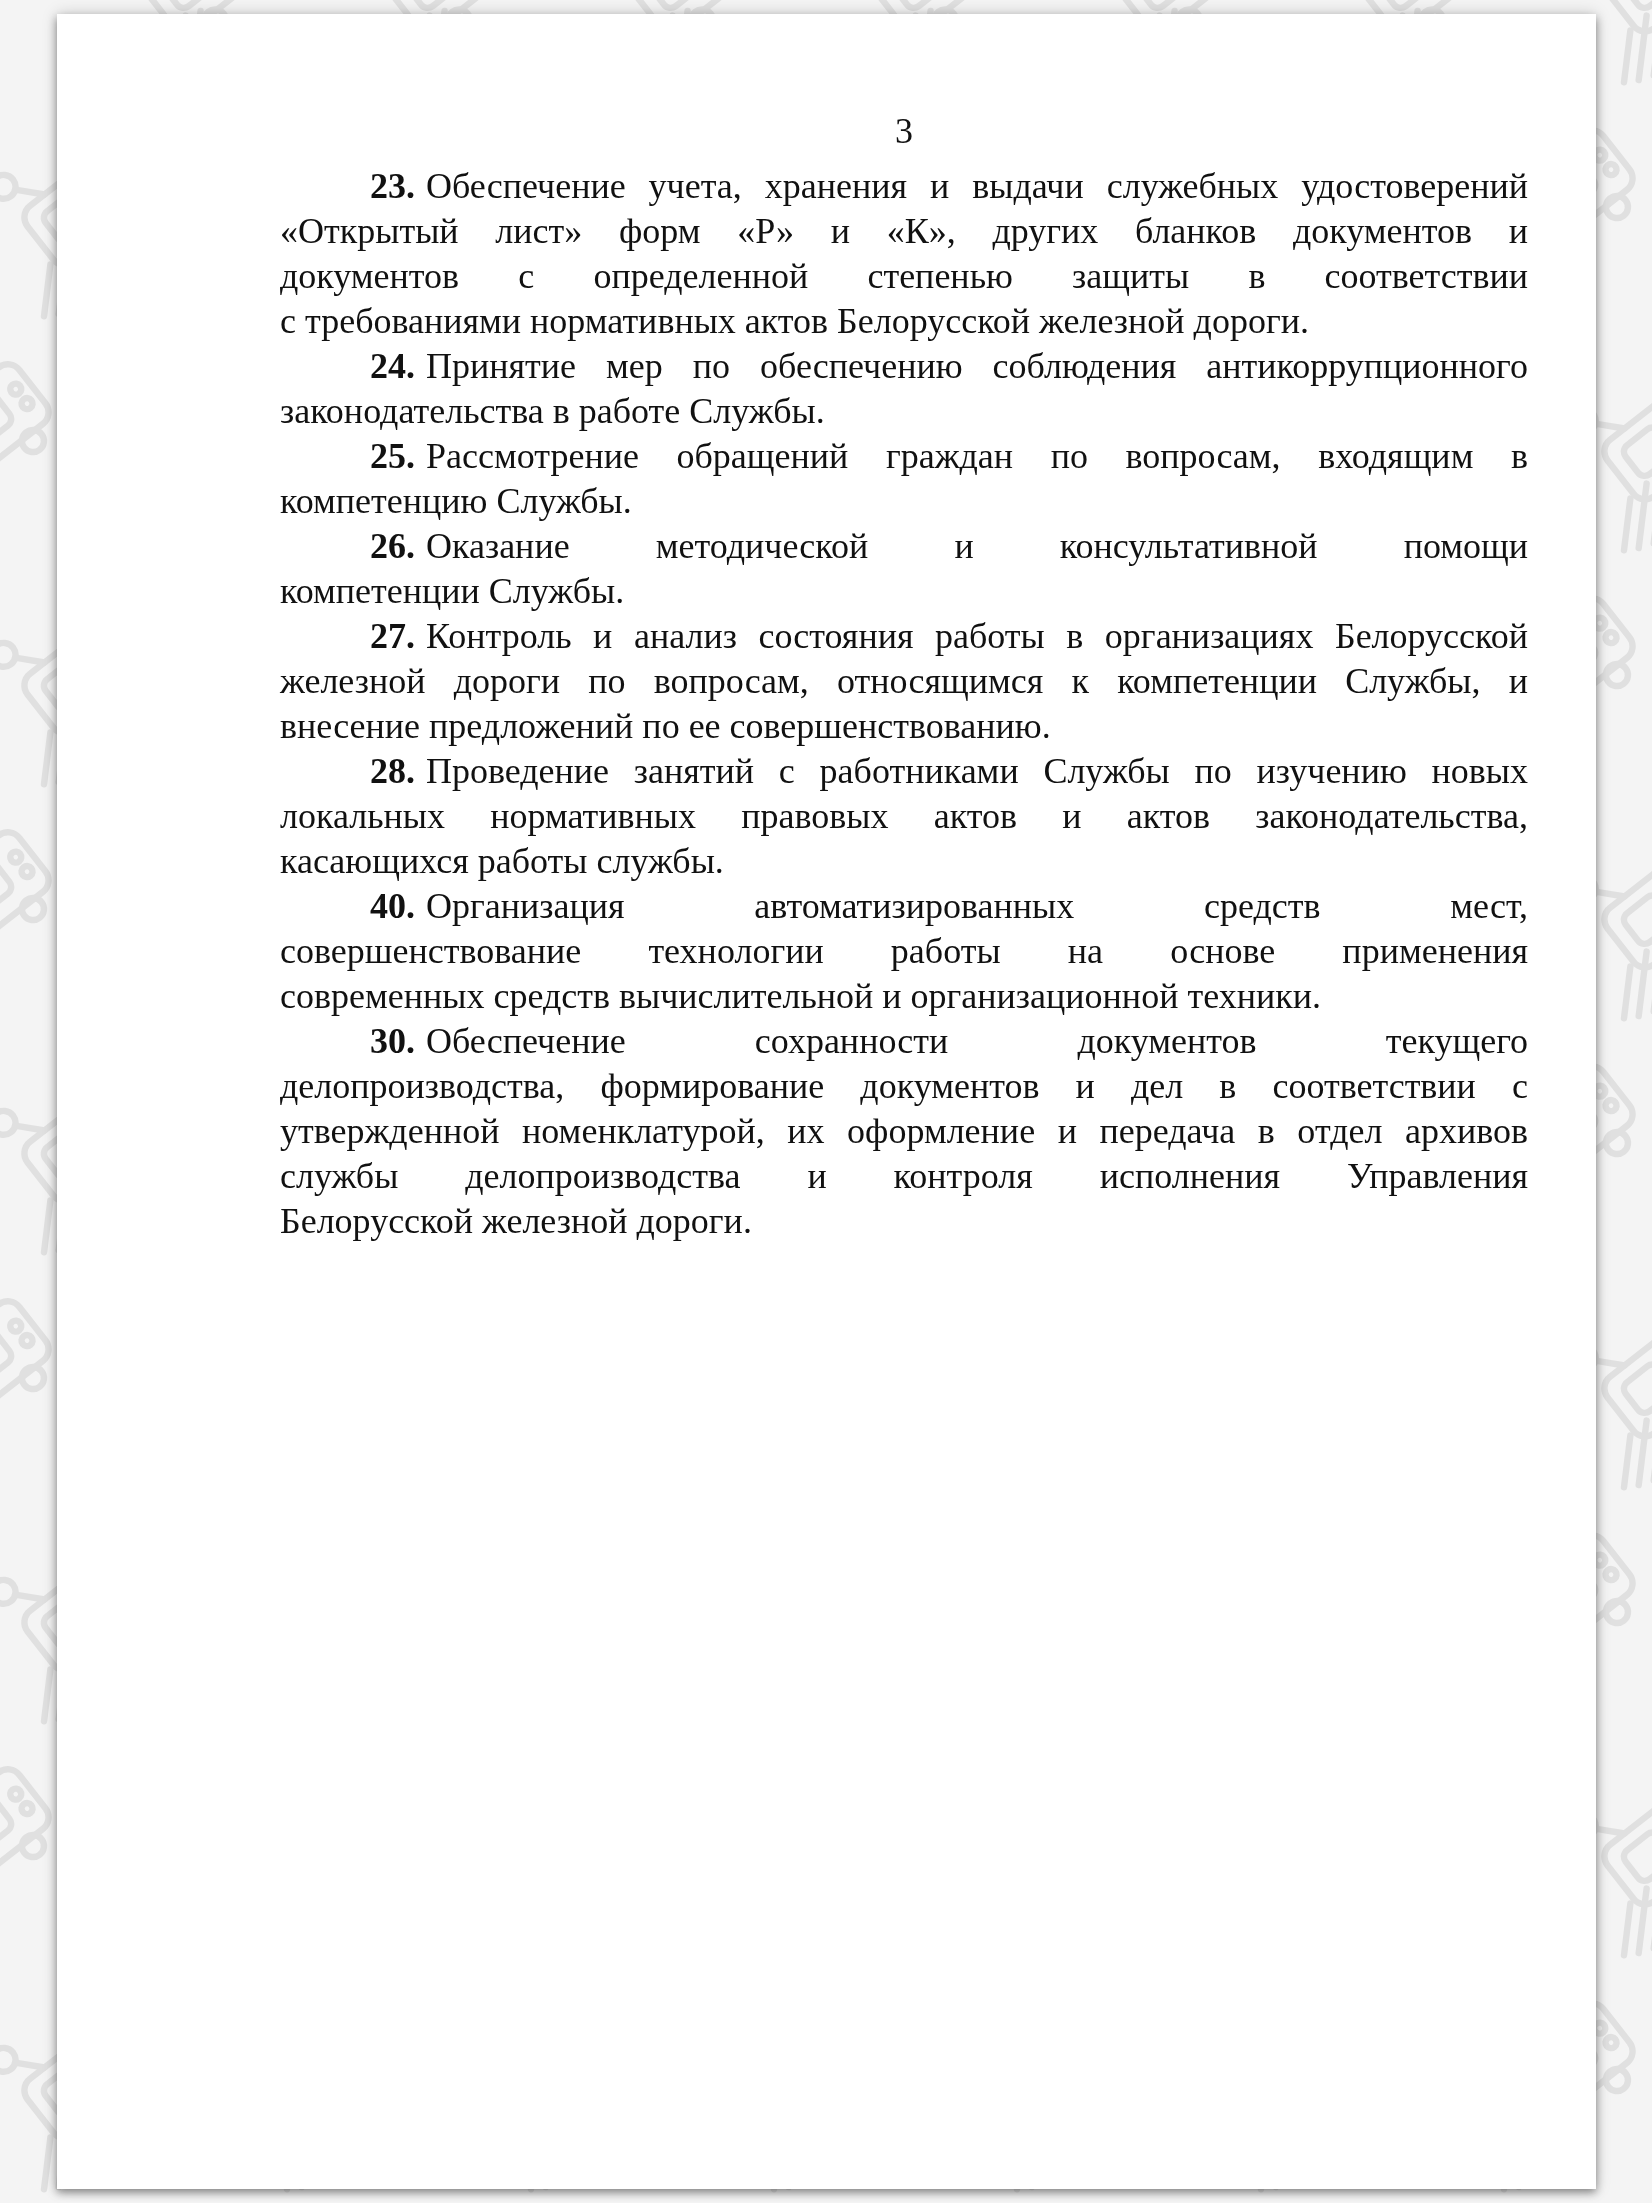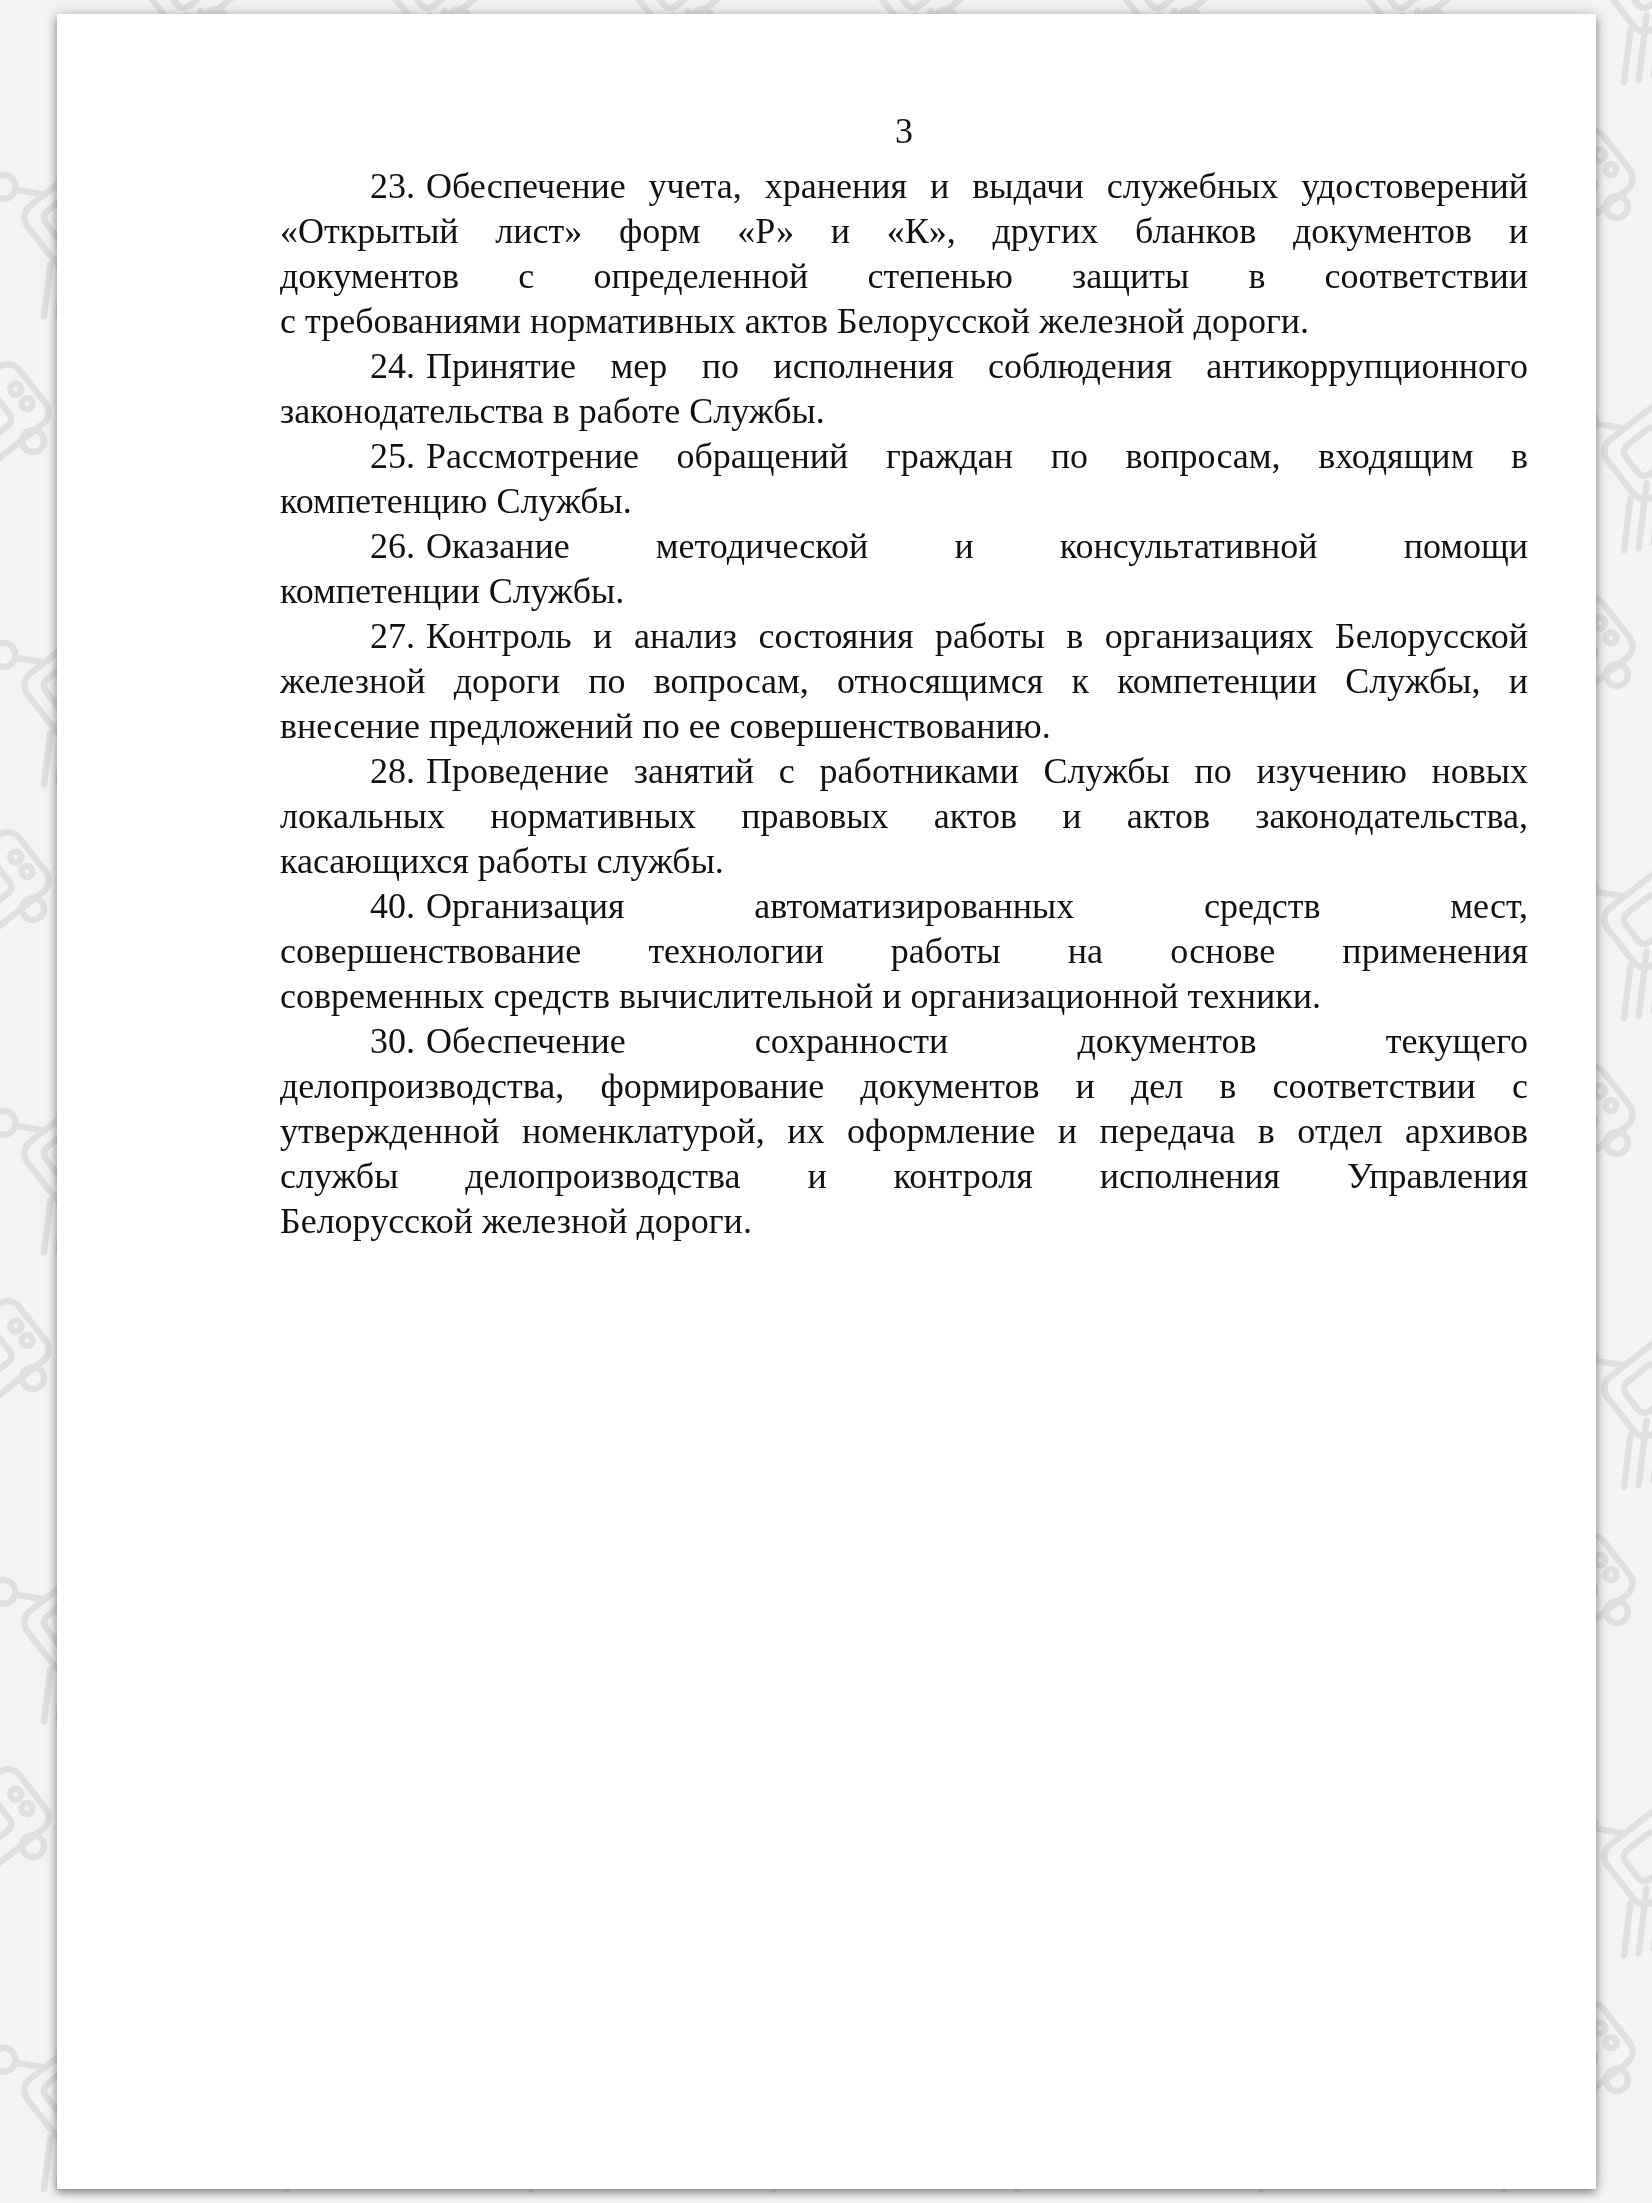--- a/index.html
+++ b/index.html
@@ -57,21 +57,21 @@
   .doc-line {
     text-align: justify;
     text-align-last: justify;
   }
   .doc-line.last {
     text-align-last: left;
   }
   .doc-line.first {
     text-indent: 90px;
   }
-  .pnum { padding-right: 11px; }
+  .pnum { padding-right: 11px; font-weight: bold; }
 </style>
 </head>
 <body>
 
 <div class="pattern-layer">
     <svg viewBox="0 0 250 185" fill="none" stroke="#e0e0e0" stroke-width="7" stroke-linecap="round" stroke-linejoin="round" style="left: -147px; top: -119px; transform: rotate(-38deg);">
 
     <path d="M6 160 L46 120 M20 168 L70 118 M36 174 L86 124"></path>
 
     <circle cx="58" cy="22" r="13"></circle>
@@ -1660,21 +1660,21 @@
   <div class="content">
     <div class="page-number">3</div>
     <div>
         <div class="para">
           <div class="doc-line first"><span class="pnum">23.</span><span>Обеспечение учета, хранения и выдачи служебных удостоверений</span></div>
           <div class="doc-line">«Открытый лист» форм «Р» и «К», других бланков документов и</div>
           <div class="doc-line">документов с определенной степенью защиты в соответствии</div>
           <div class="doc-line last">с требованиями нормативных актов Белорусской железной дороги.</div>
         </div>
         <div class="para">
-          <div class="doc-line first"><span class="pnum">24.</span><span>Принятие мер по исполнения соблюдения антикоррупционного</span></div>
+          <div class="doc-line first"><span class="pnum">24.</span><span>Принятие мер по обеспечению соблюдения антикоррупционного</span></div>
           <div class="doc-line last">законодательства в работе Службы.</div>
         </div>
         <div class="para">
           <div class="doc-line first"><span class="pnum">25.</span><span>Рассмотрение обращений граждан по вопросам, входящим в</span></div>
           <div class="doc-line last">компетенцию Службы.</div>
         </div>
         <div class="para">
           <div class="doc-line first"><span class="pnum">26.</span><span>Оказание методической и консультативной помощи</span></div>
           <div class="doc-line last">компетенции Службы.</div>
         </div>

